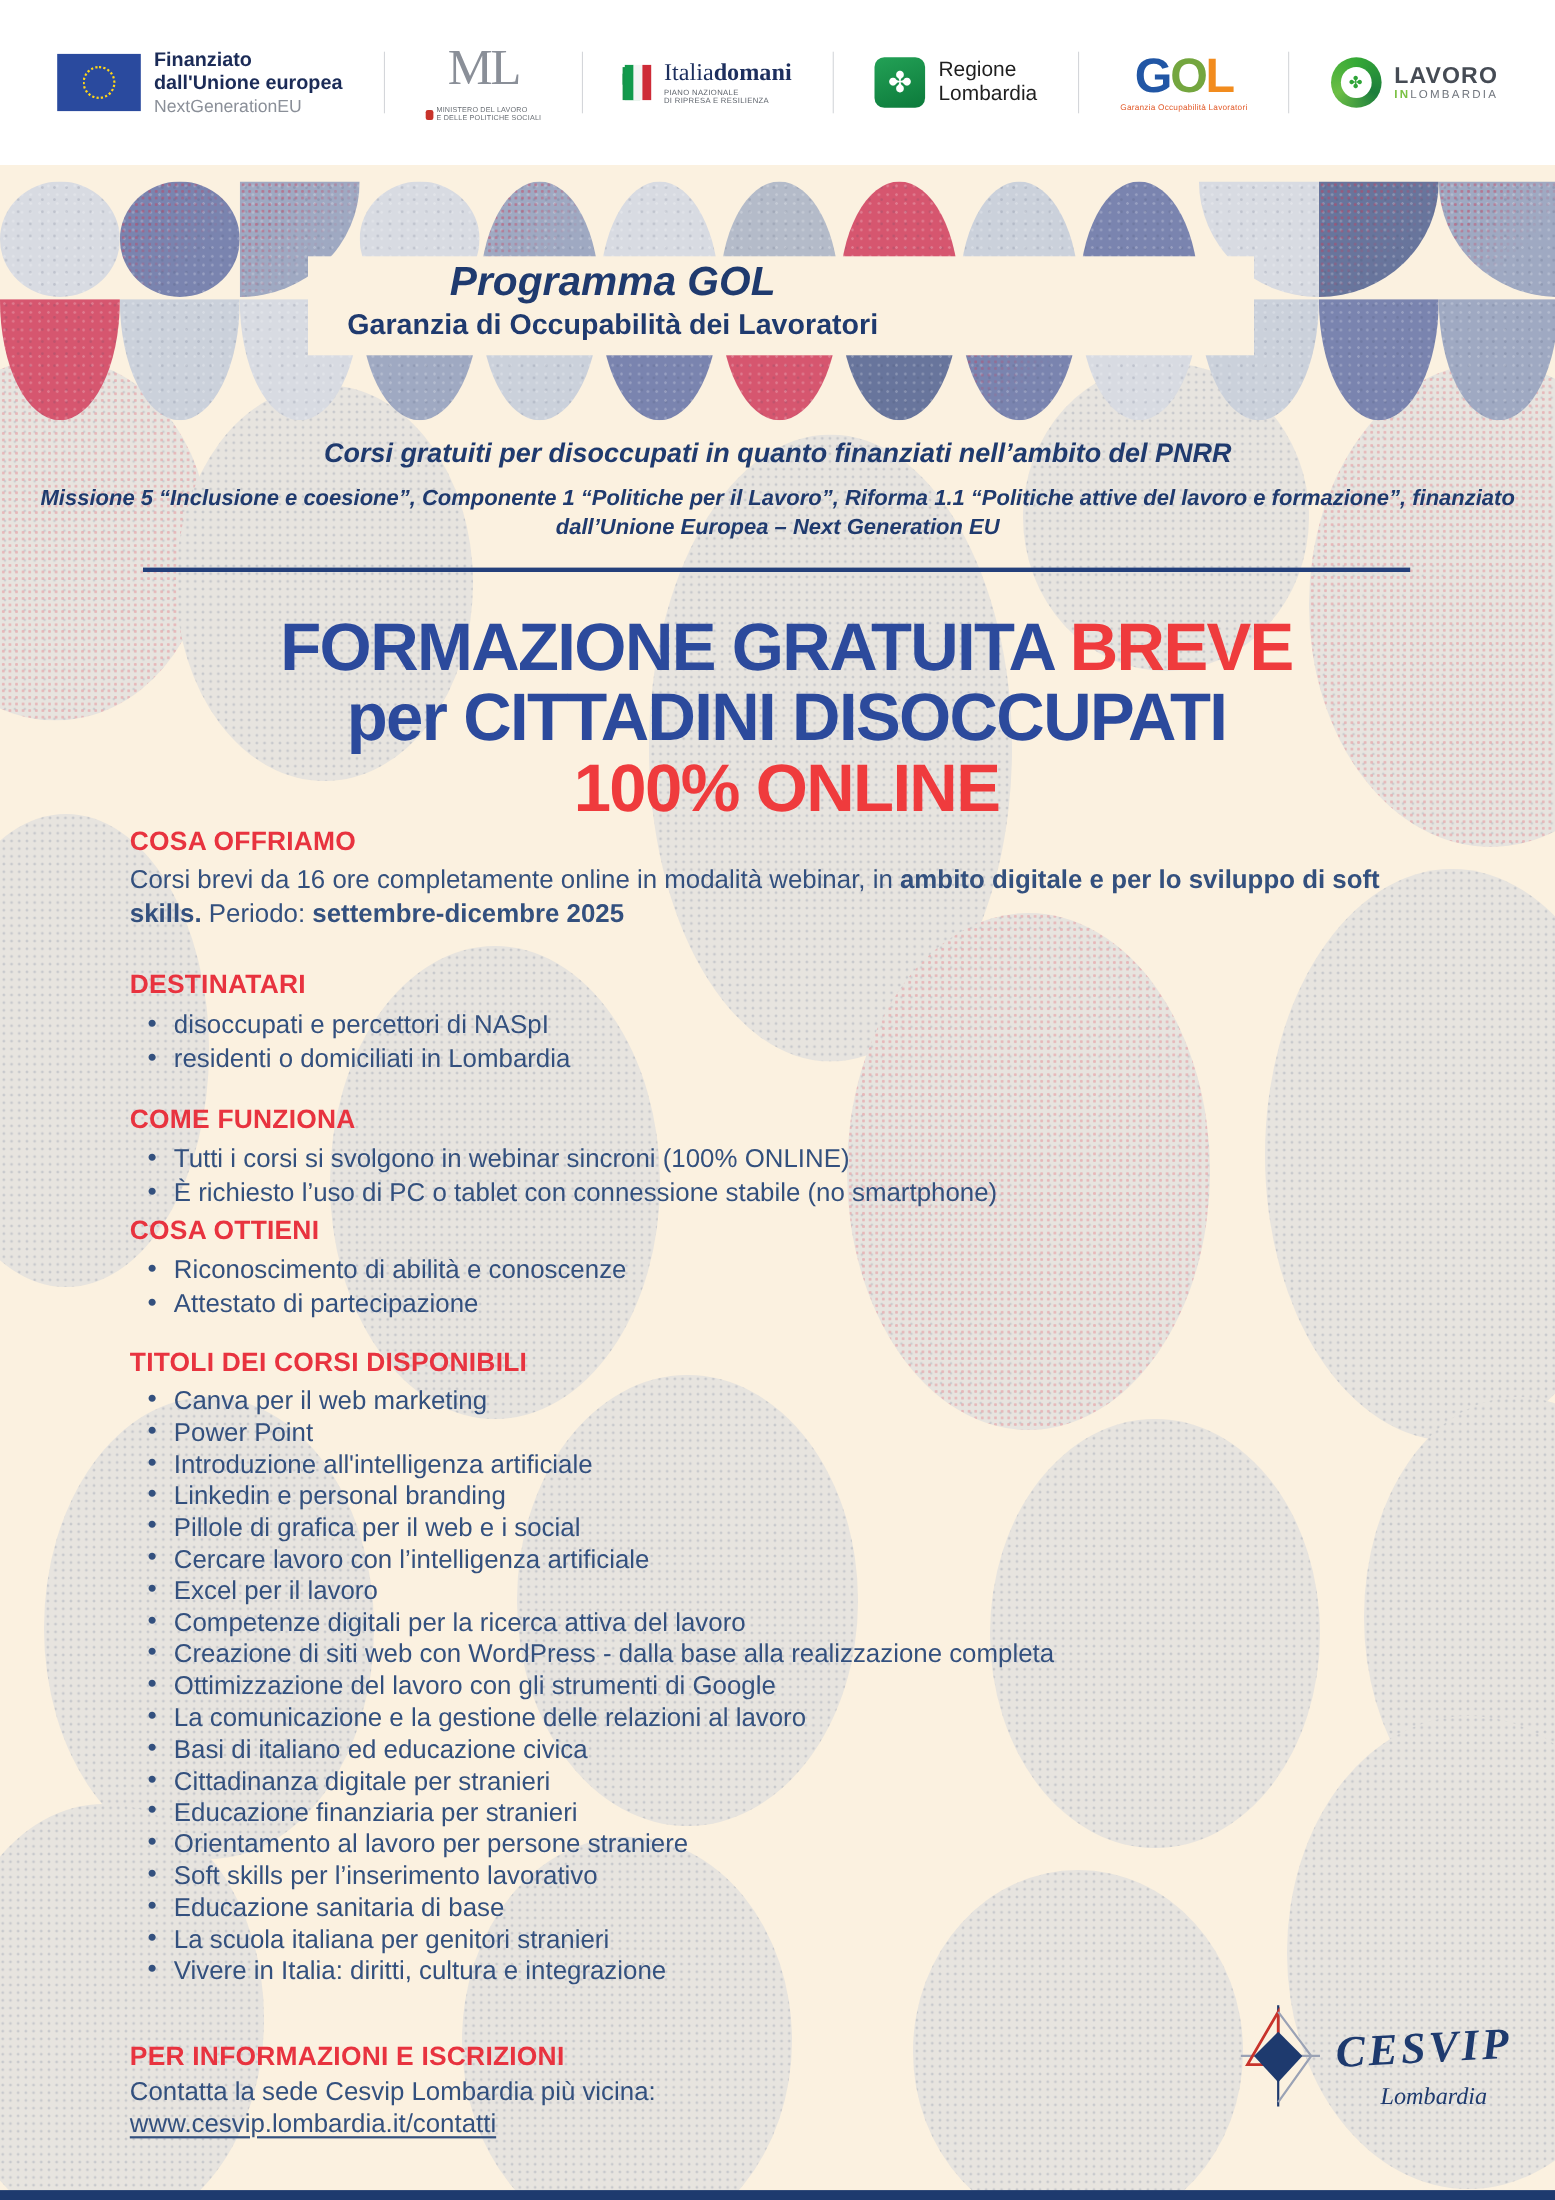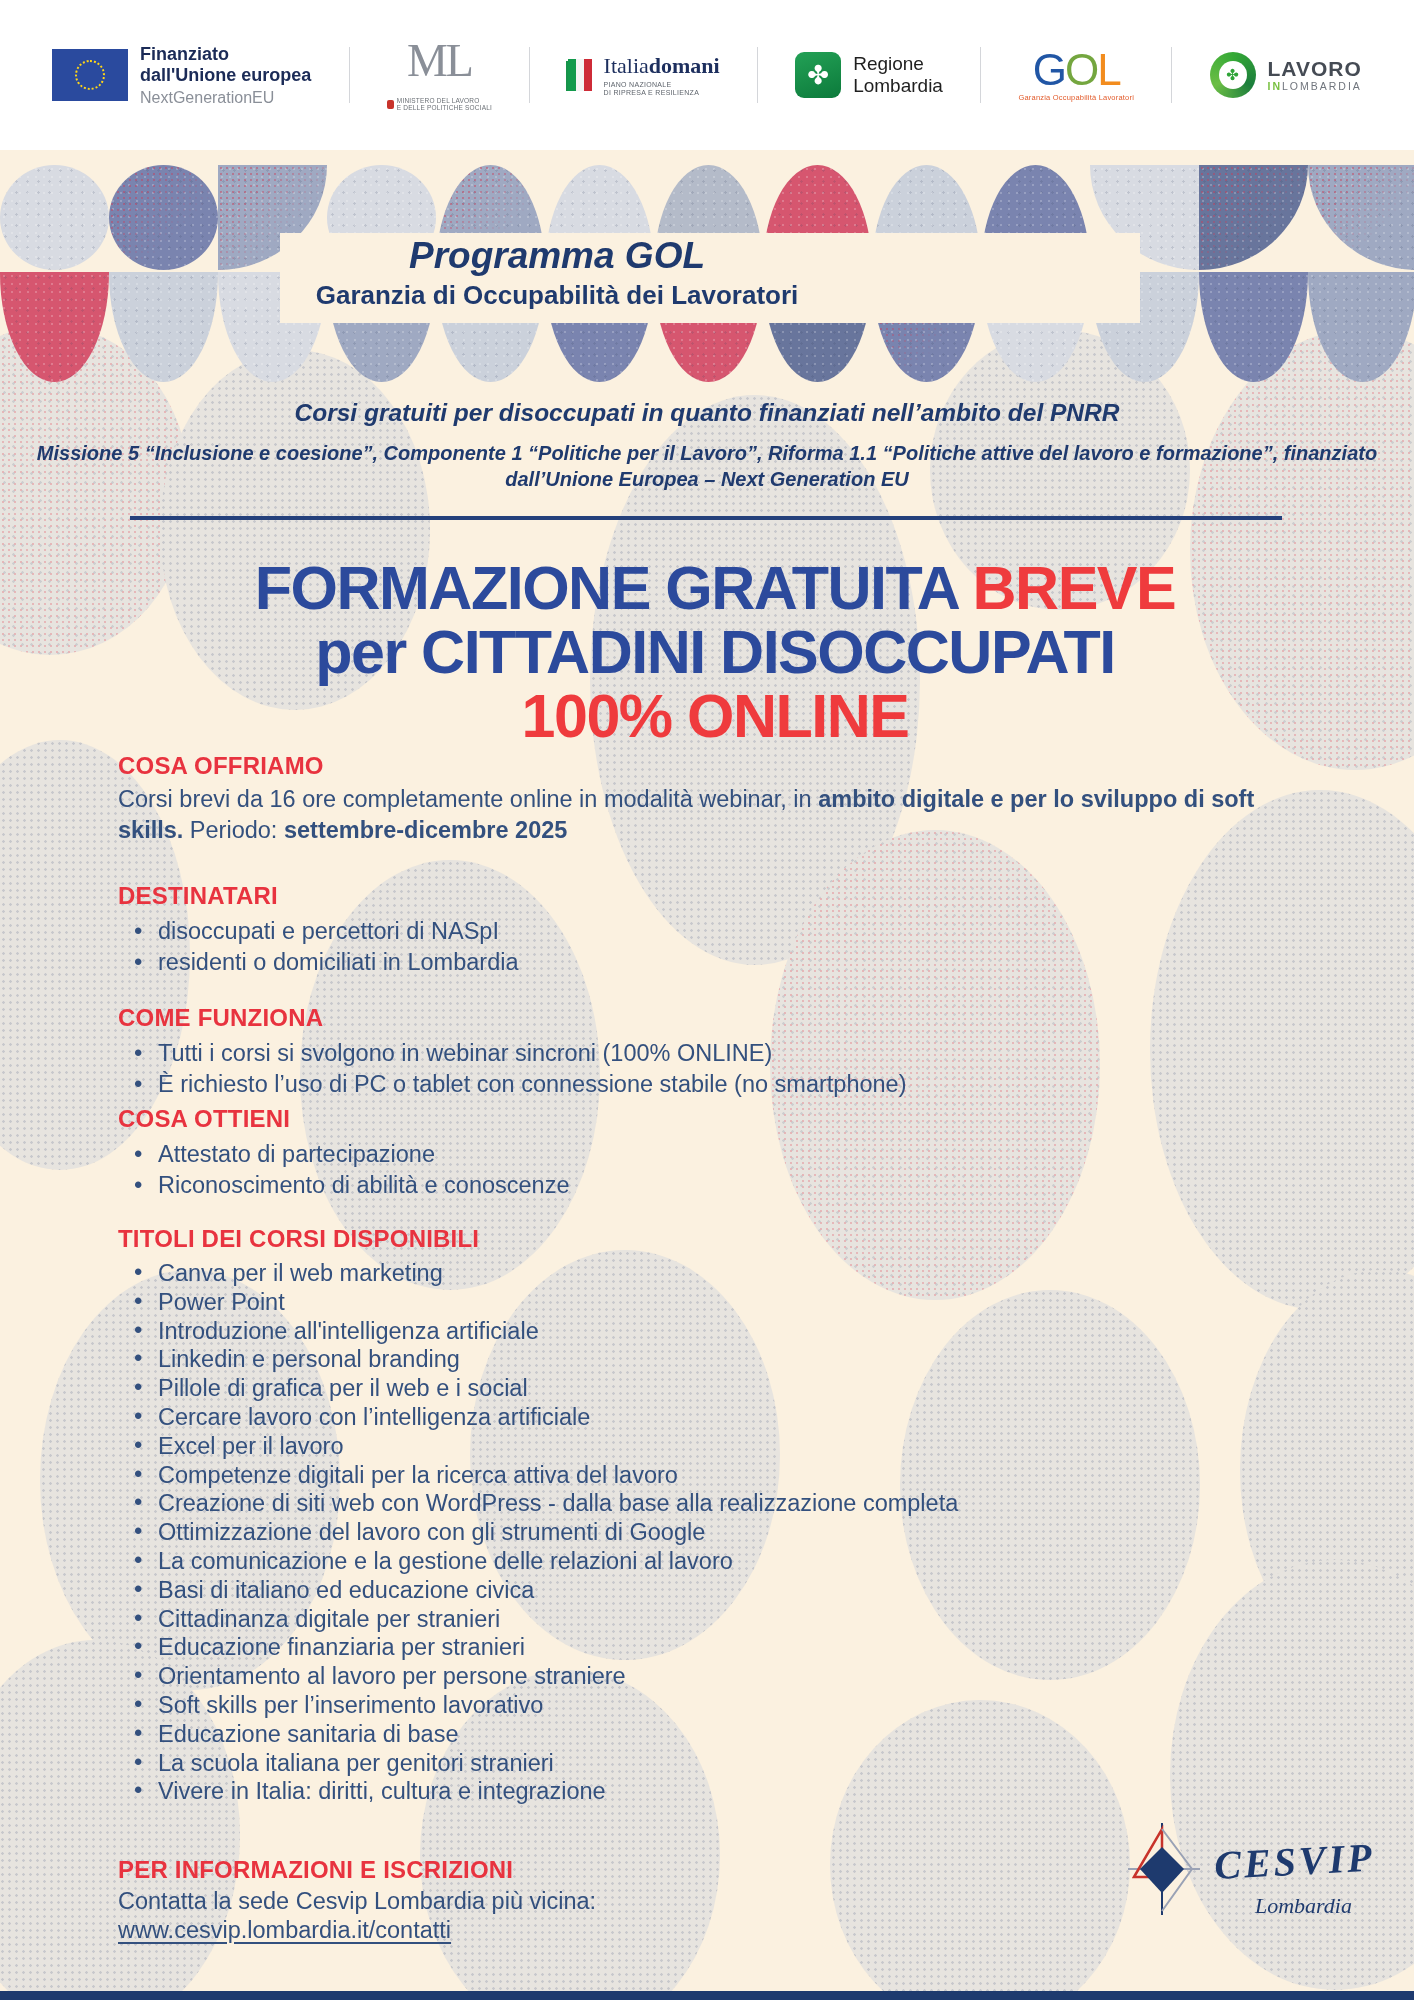--- a/index.html
+++ b/index.html
@@ -36,21 +36,21 @@
   .it-flag{width:24px; height:32px; display:flex; box-shadow:-6px 4px 0 -4px #17934A, -10px -6px 0 -8px #17934A;}
   .it-flag i{flex:1;}
   .it-g{background:#129A4C;} .it-w{background:#F4F4F4;} .it-r{background:#CE2B37;}
   .it-name{font-family:"Liberation Serif", serif; font-size:22px; color:#1D2F5E;}
   .it-name b{font-weight:bold;}
   .it-cap{font-size:7px; color:#5E646C; line-height:8.5px; letter-spacing:.3px; margin-top:2px;}
   .rl-icon{width:46px; height:46px; border-radius:9px; background:linear-gradient(160deg,#23A156,#0C7A3B);
            color:#fff; font-size:26px; display:flex; align-items:center; justify-content:center;}
   .rl-text{font-size:19px; color:#1F1F1F; line-height:22px;}
   .gol{display:flex; flex-direction:column; align-items:center;}
-  .gol-letters{font-size:44px; font-weight:normal; letter-spacing:-2px; line-height:42px;}
+  .gol-letters{font-size:44px; font-weight:bold; letter-spacing:-2px; line-height:42px;}
   .gol-g{color:#2156A5;} .gol-o{color:#74A63F;} .gol-l{color:#F28C1E;}
   .gol-cap{font-size:7.5px; color:#E25B2B; margin-top:2px; letter-spacing:.2px;}
   .lv-icon{width:46px; height:46px; border-radius:50%; background:conic-gradient(#35A936,#1C7E3C,#6CBE45,#35A936);
            display:flex; align-items:center; justify-content:center;}
   .lv-inner{width:28px; height:28px; border-radius:50%; background:#fff; color:#2EA437; font-size:15px;
             display:flex; align-items:center; justify-content:center;}
   .lv-t1{font-size:21px; font-weight:bold; color:#454B54; letter-spacing:1px; line-height:22px;}
   .lv-t2{font-size:10.5px; letter-spacing:2px; line-height:13px;}
   .lv-in{color:#7AC143; font-weight:bold;} .lv-rest{color:#70757D;}
 
@@ -263,22 +263,22 @@
       </ul>
 
     <div class="section-h mt-come">COME FUNZIONA</div>
     <ul class="bullets">
         <li>Tutti i corsi si svolgono in webinar sincroni (100% ONLINE)</li>
         <li>È richiesto l’uso di PC o tablet con connessione stabile (no smartphone)</li>
       </ul>
 
     <div class="section-h mt-ott">COSA OTTIENI</div>
     <ul class="bullets">
+        <li>Riconoscimento di abilità e conoscenze</li>
         <li>Attestato di partecipazione</li>
-        <li>Riconoscimento di abilità e conoscenze</li>
       </ul>
 
     <div class="section-h mt-tit">TITOLI DEI CORSI DISPONIBILI</div>
     <ul class="bullets courses">
         <li>Canva per il web marketing</li>
         <li>Power Point</li>
         <li>Introduzione all'intelligenza artificiale</li>
         <li>Linkedin e personal branding</li>
         <li>Pillole di grafica per il web e i social</li>
         <li>Cercare lavoro con l’intelligenza artificiale</li>

